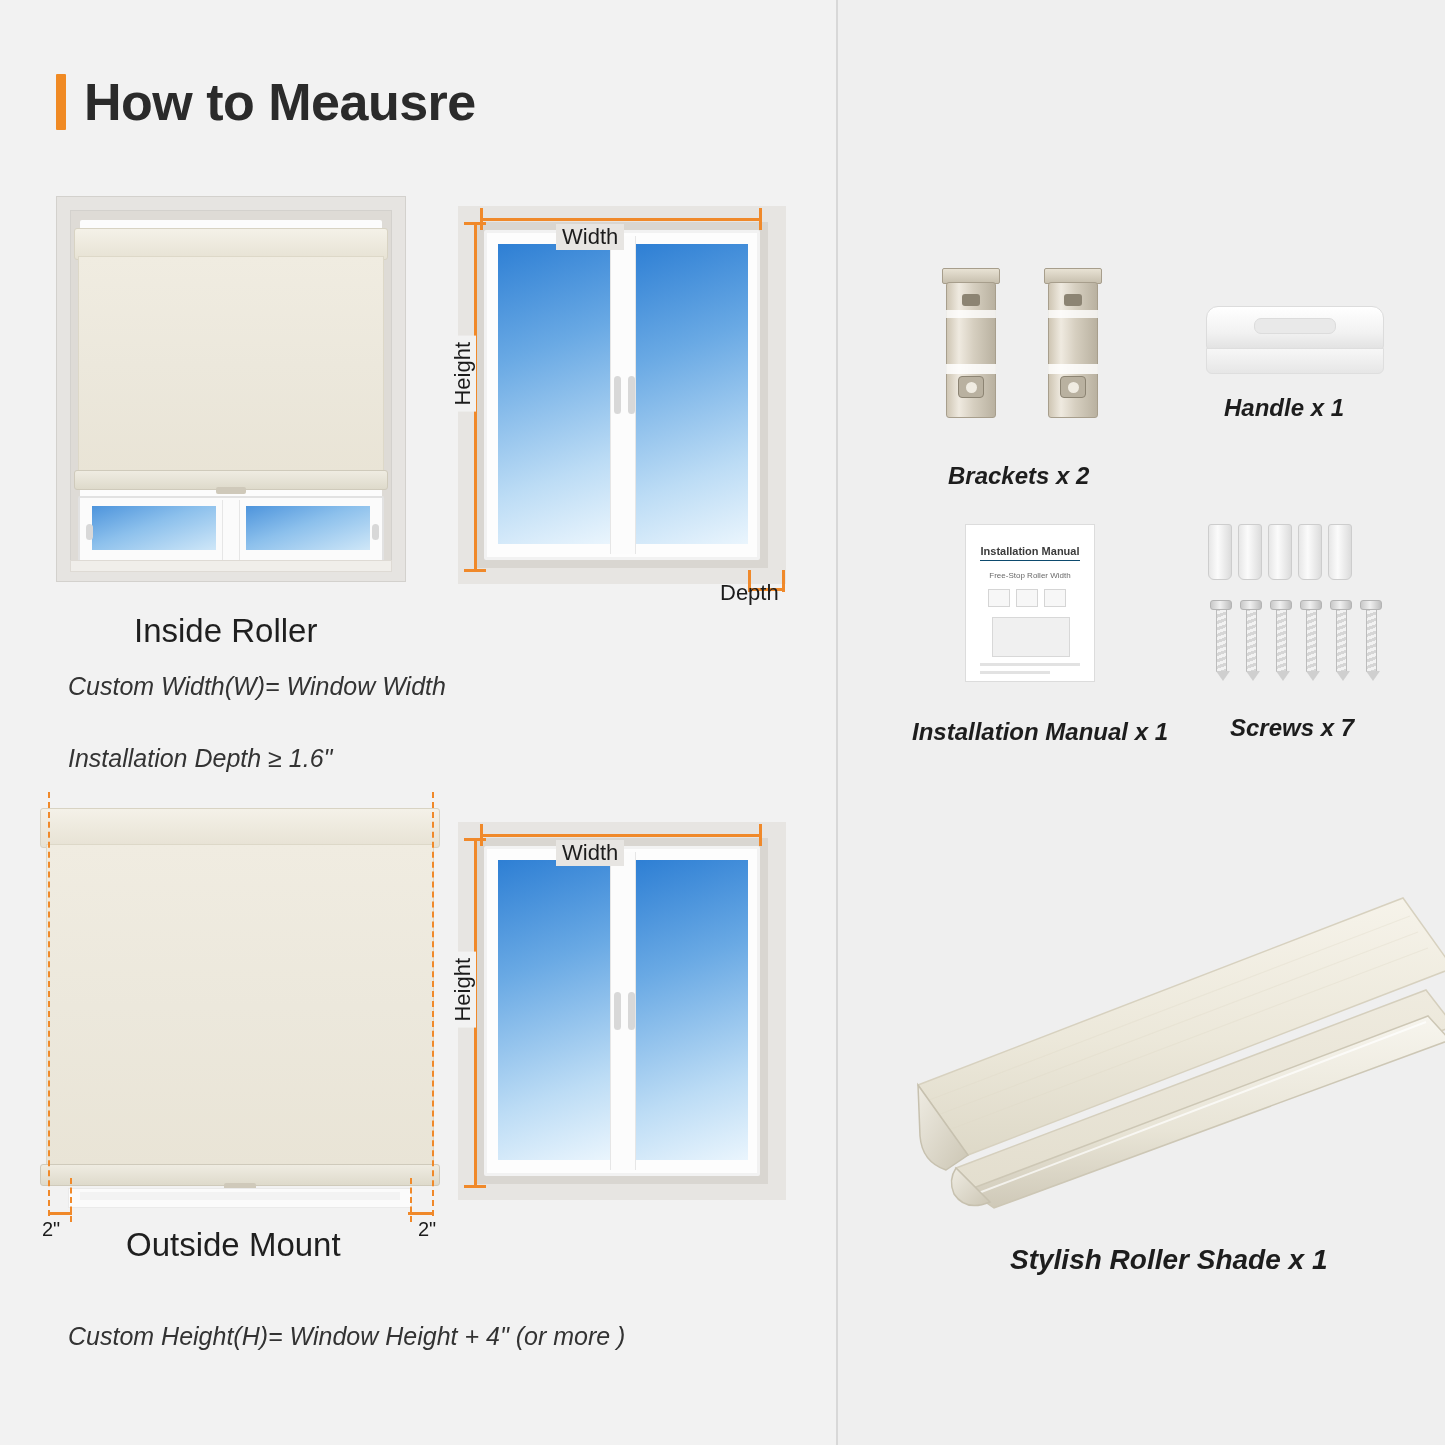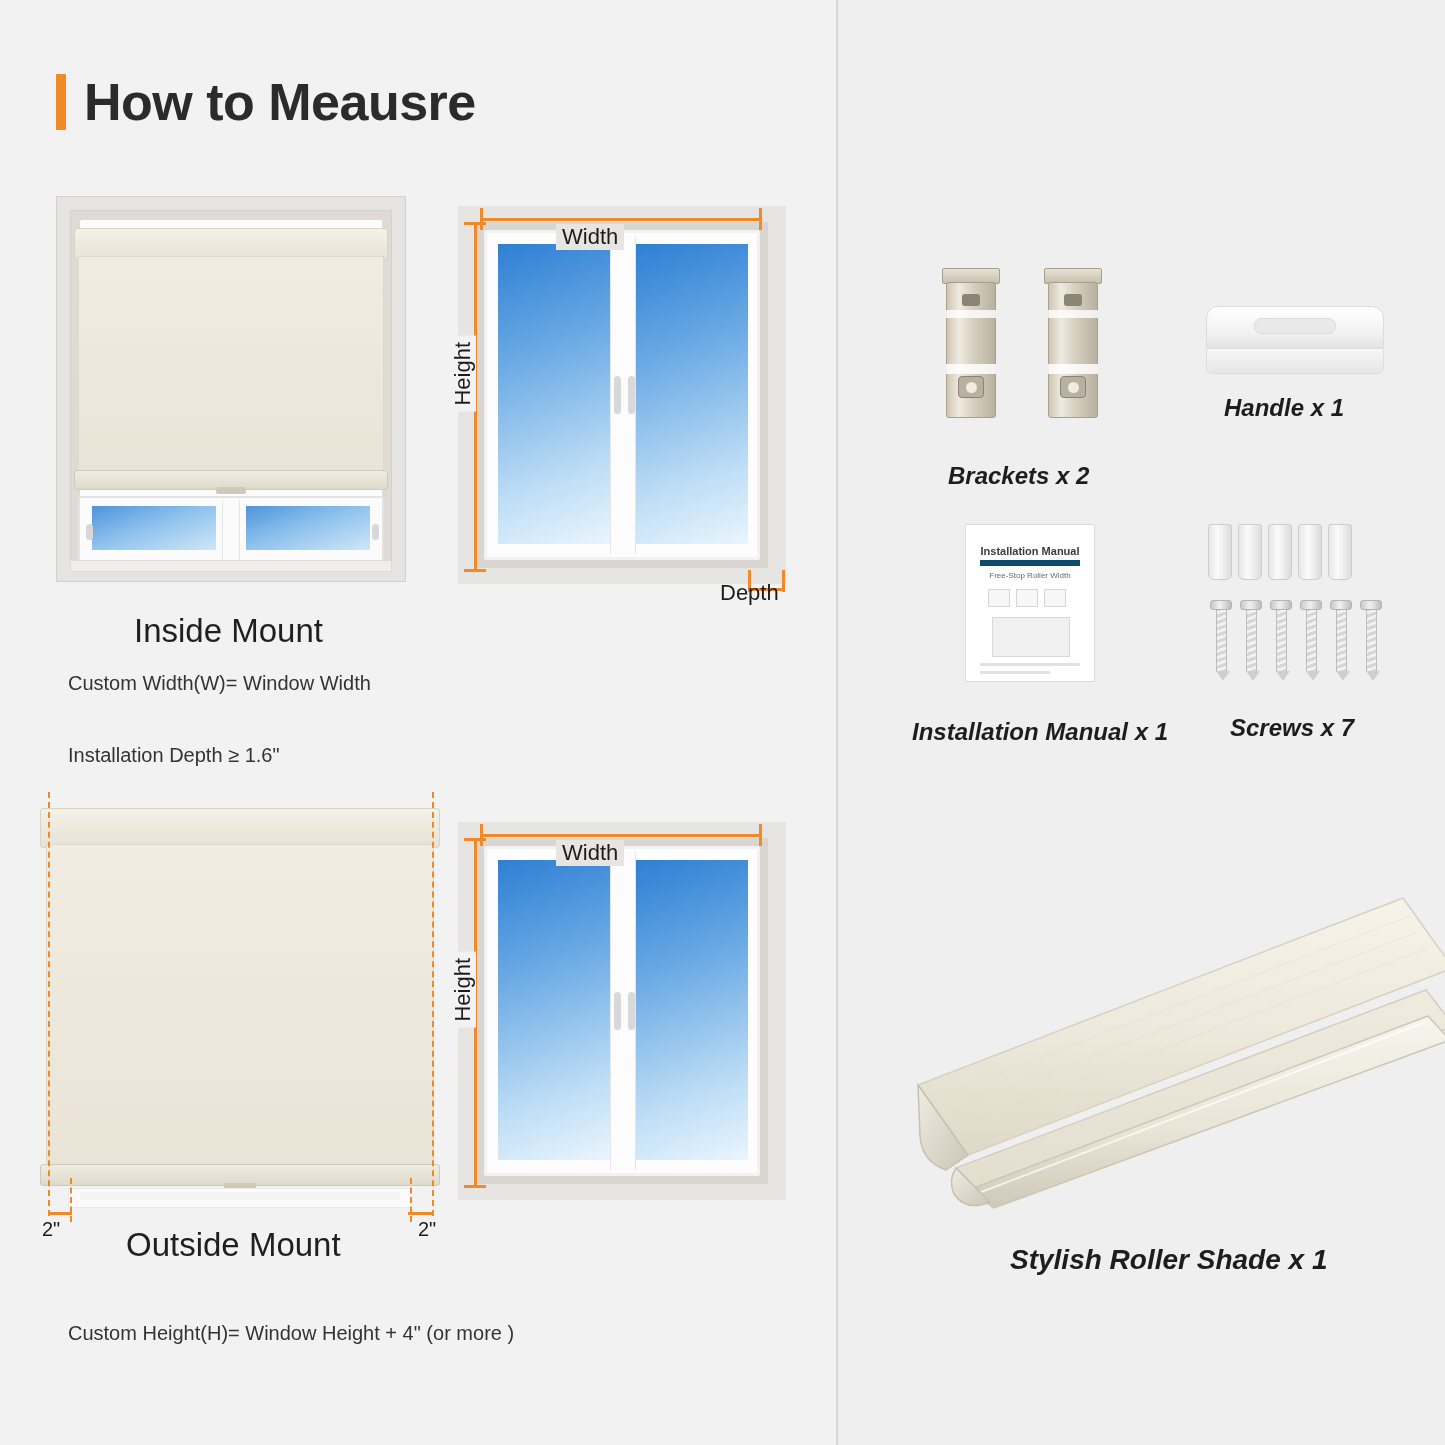--- a/index.html
+++ b/index.html
@@ -137,23 +137,24 @@
 
   
   .caption {
     position: absolute;
     font-size: 33px;
     color: #1f1f1f;
     white-space: nowrap;
   }
   .bodyline {
     position: absolute;
-    font-size: 20px;
+    font-size: 25px;
     color: #333333;
     white-space: nowrap;
+    font-style: italic;
   }
 
   
   .part-label {
     position: absolute;
     font-size: 24px;
     font-weight: bold;
     font-style: italic;
     color: #1d1d1d;
     white-space: nowrap;
@@ -192,21 +193,21 @@
     background: #ffffff;
     border: 1px solid #dcdcdc;
   }
   .manual .m-title {
     position: absolute;
     left: 14px; right: 14px; top: 20px;
     text-align: center;
     font-size: 11px;
     font-weight: bold;
     color: #3b3b3b;
-    border-bottom: 6px solid #0c4a6e;
+    border-bottom: 1px solid #0c4a6e;
     padding-bottom: 3px;
   }
   .manual .m-sub {
     position: absolute;
     left: 14px; right: 14px; top: 46px;
     text-align: center;
     font-size: 8px;
     color: #6a6a6a;
   }
   .manual .m-row {
@@ -336,21 +337,21 @@
       <div class="mark-line" style="left:12px; top:26px; width:22px; height:3px;"></div>
       <div class="mark-line" style="left:12px; top:373px; width:22px; height:3px;"></div>
       <div class="mlabel vertical" style="left:-2px; top:140px; background:#f2f2f2; padding:6px 0;">Height</div>
 
       <div class="mark-line" style="left:296px; top:374px; width:3px; height:22px;"></div>
       <div class="mark-line" style="left:330px; top:374px; width:3px; height:22px;"></div>
       <div class="mark-line" style="left:296px; top:392px; width:37px; height:3px;"></div>
       <div class="mlabel" style="left:268px; top:384px;">Depth</div>
     </div>
 
-    <div class="caption" style="left:134px; top:612px;">Inside Mount</div>
+    <div class="caption" style="left:134px; top:612px;">Inside Roller</div>
 
     <div class="bodyline" style="left:68px; top:672px;">Custom Width(W)= Window Width</div>
     <div class="bodyline" style="left:68px; top:744px;">Installation Depth ≥ 1.6"</div>
 
     <div class="illus" style="left:40px; top:808px; width:400px; height:406px;">
 
       <div class="shade-header" style="left:0px; top:0px; width:400px; height:40px;"></div>
 
       <div class="shade-fabric" style="left:6px; top:36px; width:388px; height:326px;"></div>
 

